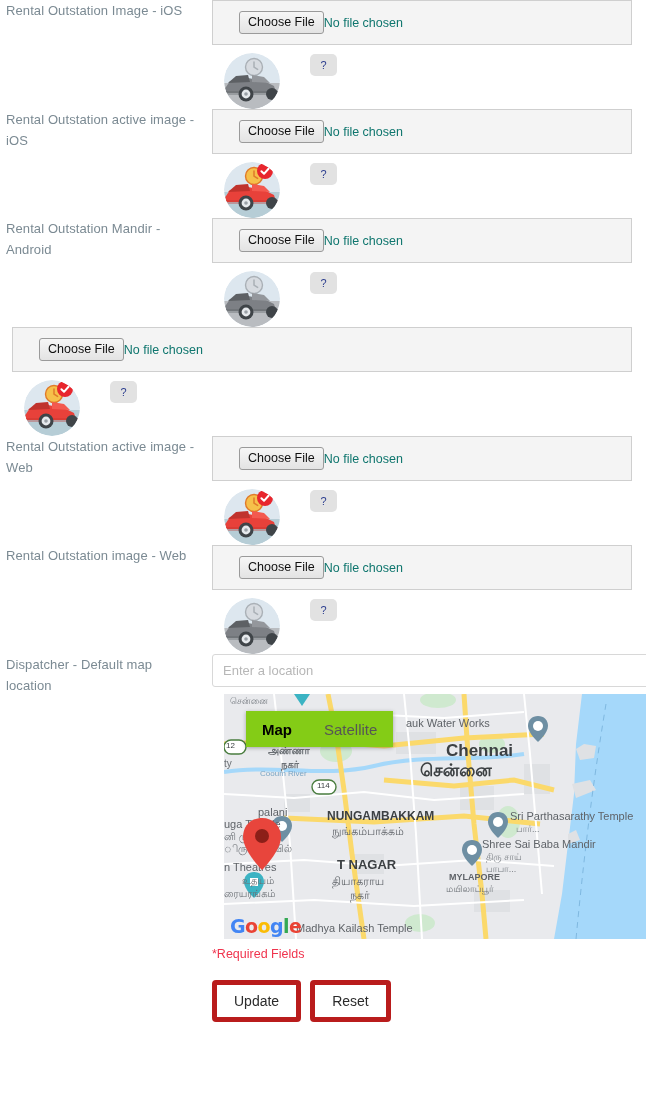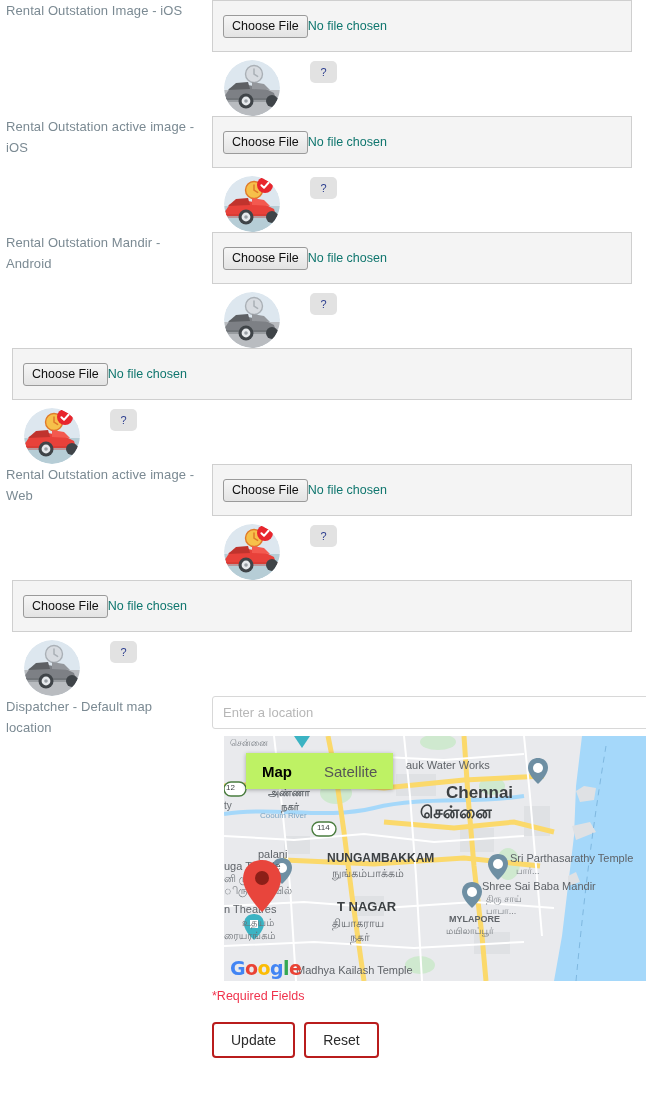--- a/index.html
+++ b/index.html
@@ -36,24 +36,24 @@
   .ctrl-col {
     flex: 1 1 auto;
     padding-left: 12px;
     padding-right: 14px;
   }
 
   
   .file-box {
     background: #f4f4f4;
     border: 1px solid #cfcfcf;
-    height: 52px;
+    height: 45px;
     display: flex;
     align-items: center;
-    padding: 0 10px;
+    padding: 0 26px;
   }
   .choose-btn {
     background: linear-gradient(#f6f6f6, #e3e3e3);
     border: 1px solid #9a9a9a;
     border-radius: 3px;
     font-family: "Liberation Sans", sans-serif;
     font-size: 12.5px;
     color: #101010;
     padding: 3px 8px;
     line-height: 15px;
@@ -118,21 +118,21 @@
     width: 432px;
     height: 245px;
     overflow: hidden;
     background: #e8eaed;
   }
   .map-wrap svg.basemap { position: absolute; inset: 0; display:block; }
   .map-toggle {
     position: absolute;
     top: 17px; left: 22px;
     display: flex;
-    background: #bef264;
+    background: #84cc16;
     box-shadow: 0 1px 4px rgba(0,0,0,.3);
     height: 36px;
     z-index: 5;
   }
   .map-toggle div {
     display: flex; align-items: center; justify-content: center;
     padding: 0 16px;
     font-size: 15px;
     color: #3c4043;
     cursor: pointer;
@@ -158,21 +158,21 @@
 
   
   .footer { padding-left: 212px; padding-top: 8px; }
   .req {
     color: #f0334d;
     font-size: 12.5px;
     margin-bottom: 19px;
   }
   .btn-row { display: flex; gap: 9px; }
   .act-btn {
-    border: 2px solid #b91c1c;
+    border: 5px solid #b91c1c;
     background: #fff;
     border-radius: 4px;
     font-family: "Liberation Sans", sans-serif;
     font-size: 14px;
     color: #2b2b2b;
     padding: 8px 17px;
     cursor: pointer;
   }
 </style>
 </head>
@@ -390,20 +390,23 @@
                     <path d="M-3.6 0.3 L-1 2.8 L3.7 -2.5" stroke="#fff" stroke-width="2" fill="none" stroke-linecap="round" stroke-linejoin="round"></path>
                   </g>
     </g>
   </svg>
             </div>
         <div class="help-btn">?</div>
       </div>
     </div>
       </div>
       <div class="row">
+    <div class="label-col">
+      <div class="field-label">Rental Outstation image - Web</div>
+    </div>
     <div class="ctrl-col">
       <div class="file-box">
         <button class="choose-btn">Choose File</button>
         <span class="no-file">No file chosen</span>
       </div>
       <div class="preview-strip">
         <div class="thumb">
   <svg viewBox="0 0 56 56">
     <defs>
                   <clipPath id="c_inactive">

